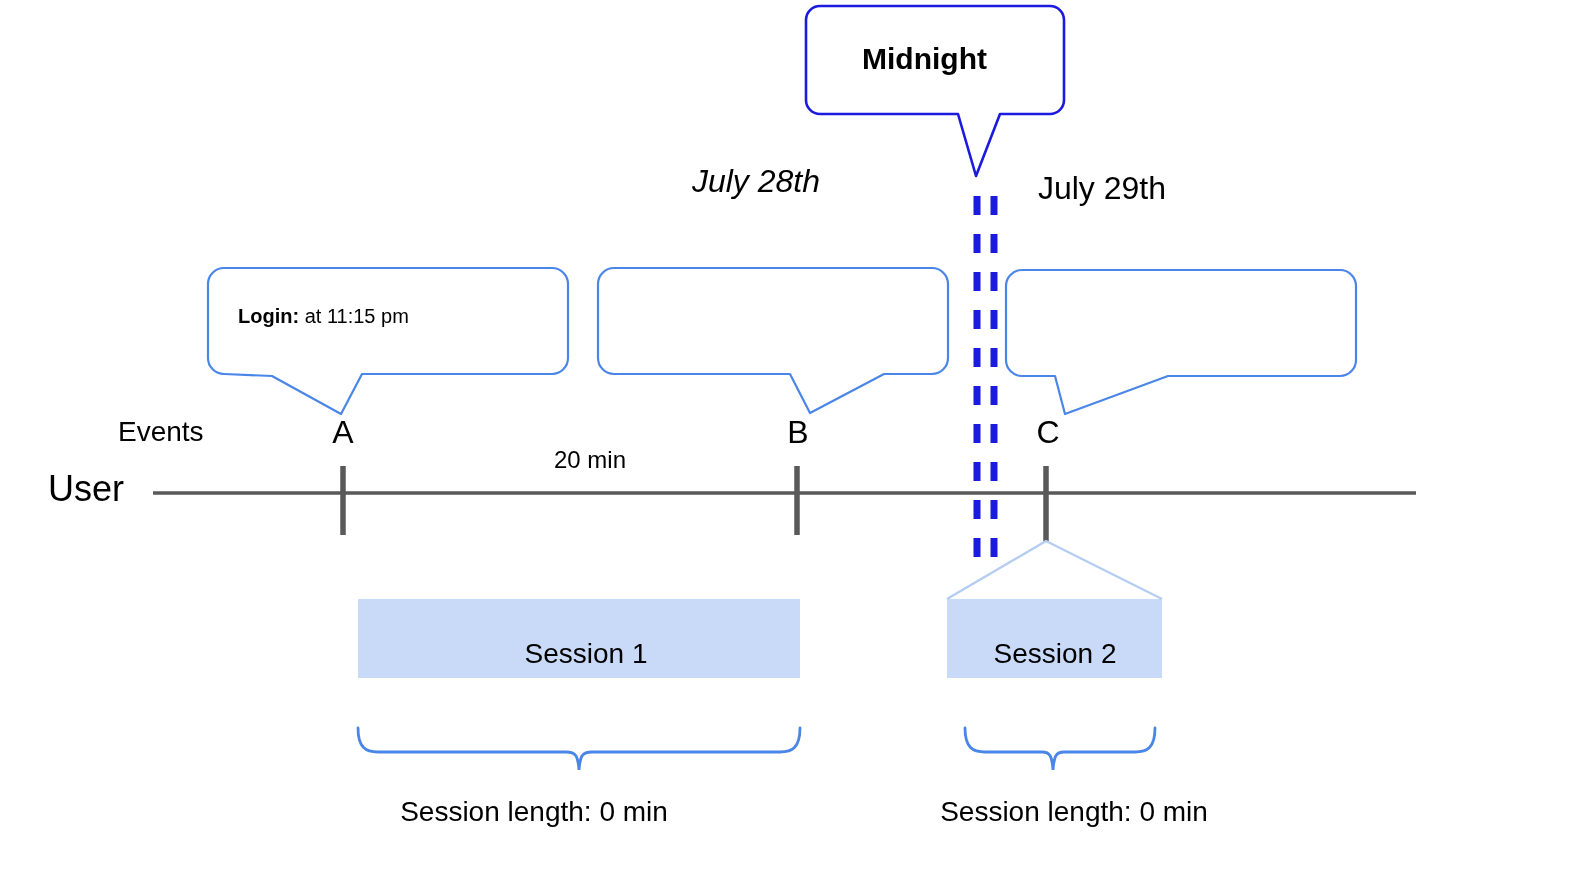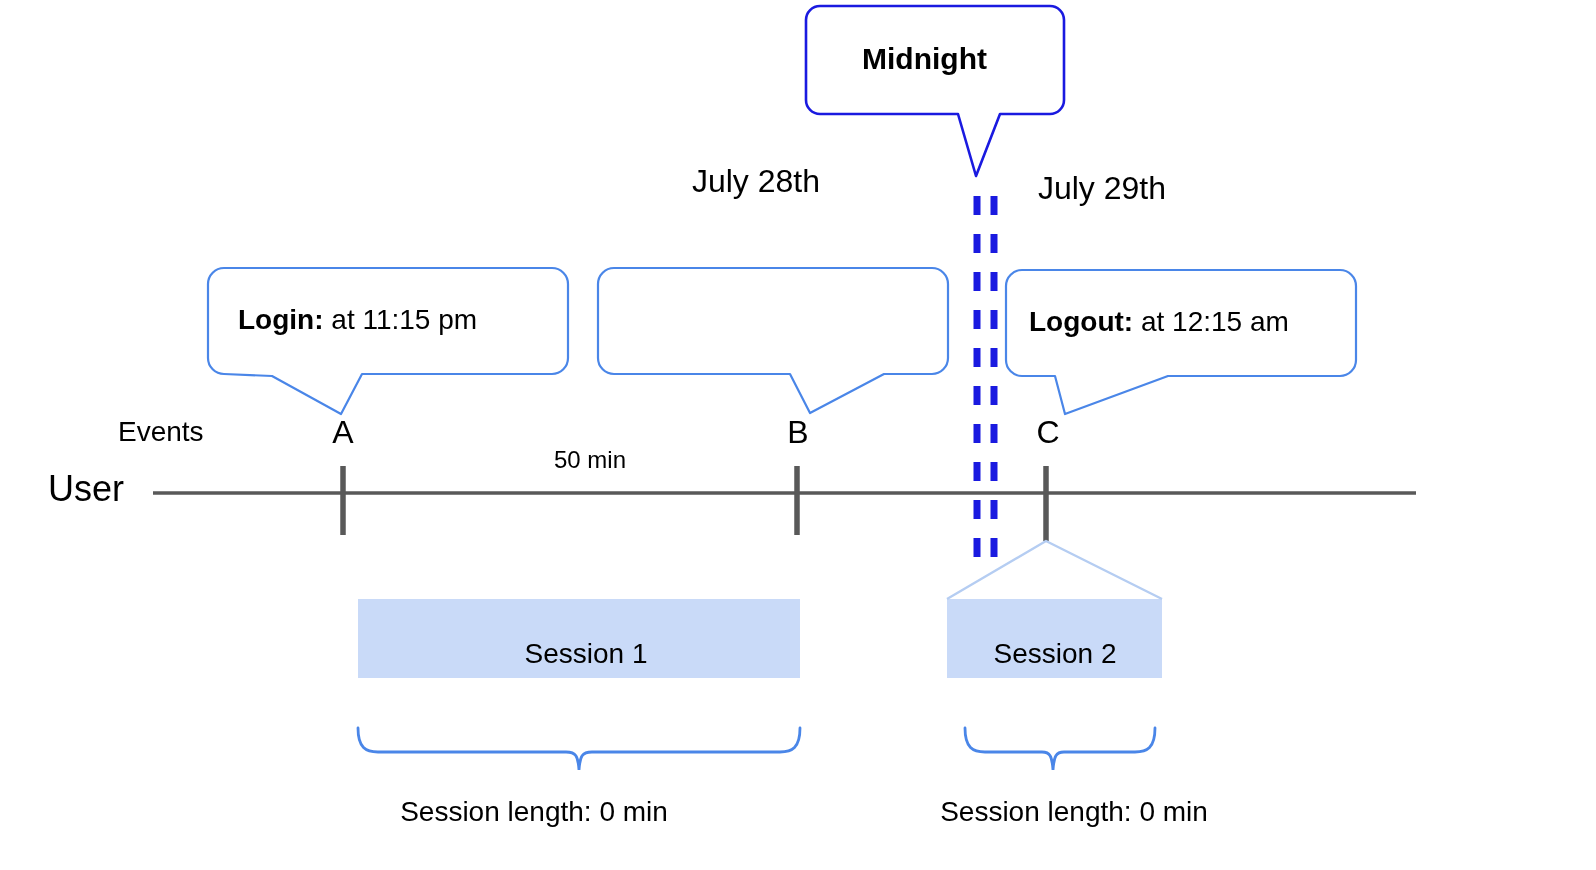--- a/index.html
+++ b/index.html
@@ -23,21 +23,21 @@
     width: 1596px;
     height: 870px;
   }
   .txt {
     position: absolute;
     white-space: nowrap;
     color: #000000;
     line-height: 1;
   }
   .callout-text {
-    font-size: 28px;
+    font-size: 20px;
   }
   .callout-text b {
     font-weight: bold;
   }
   .date-label {
     font-size: 32px;
   }
   .axis-label-user {
     font-size: 36px;
   }
@@ -180,40 +180,37 @@
                C 1050 752, 1052 756, 1053 770
                C 1054 756, 1056 752, 1064 752
                L 1135 752
                C 1147 752, 1155 748, 1155 728" fill="none" stroke="#4a86e8" stroke-width="2.8" stroke-linecap="round"></path>
     </g>
 
   </svg>
 
   <div class="txt midnight-text" style="left:862px; top:44px;">Midnight</div>
 
-  <div class="txt date-label center" style="left:756px; top:165px;">July 28th</div>
+  <div class="txt date-label center" style="left:756px; top:165px;font-style:italic;">July 28th</div>
   <div class="txt date-label center" style="left:1102px; top:172px;">July 29th</div>
 
   <div class="txt callout-text" style="left:238px; top:306px;">
     <b>Login:</b><span> at 11:15 pm</span>
   </div>
 
 
-  <div class="txt callout-text" style="left:1029px; top:308px;">
-    <b>Logout:</b><span> at 12:15 am</span>
-  </div>
 
   <div class="txt axis-label-events" style="left:118px; top:418px;">Events</div>
   <div class="txt axis-label-user" style="left:48px; top:471px;">User</div>
 
   <div class="txt event-letter center" style="left:343px; top:416px;">A</div>
   <div class="txt event-letter center" style="left:798px; top:416px;">B</div>
   <div class="txt event-letter center" style="left:1048px; top:416px;">C</div>
 
-  <div class="txt duration-label center" style="left:590px; top:448px;">50 min</div>
+  <div class="txt duration-label center" style="left:590px; top:448px;">20 min</div>
 
   <div class="txt session-label center" style="left:586px; top:624px;">Session 1</div>
   <div class="txt session-label center" style="left:1055px; top:624px;">Session 2</div>
 
   <div class="txt brace-label center" style="left:518px; top:798px;">Session length: 0 min</div>
   <div class="txt brace-label center" style="left:1058px; top:798px;">Session length: 0 min</div>
 
 </div>
 
 </body></html>

